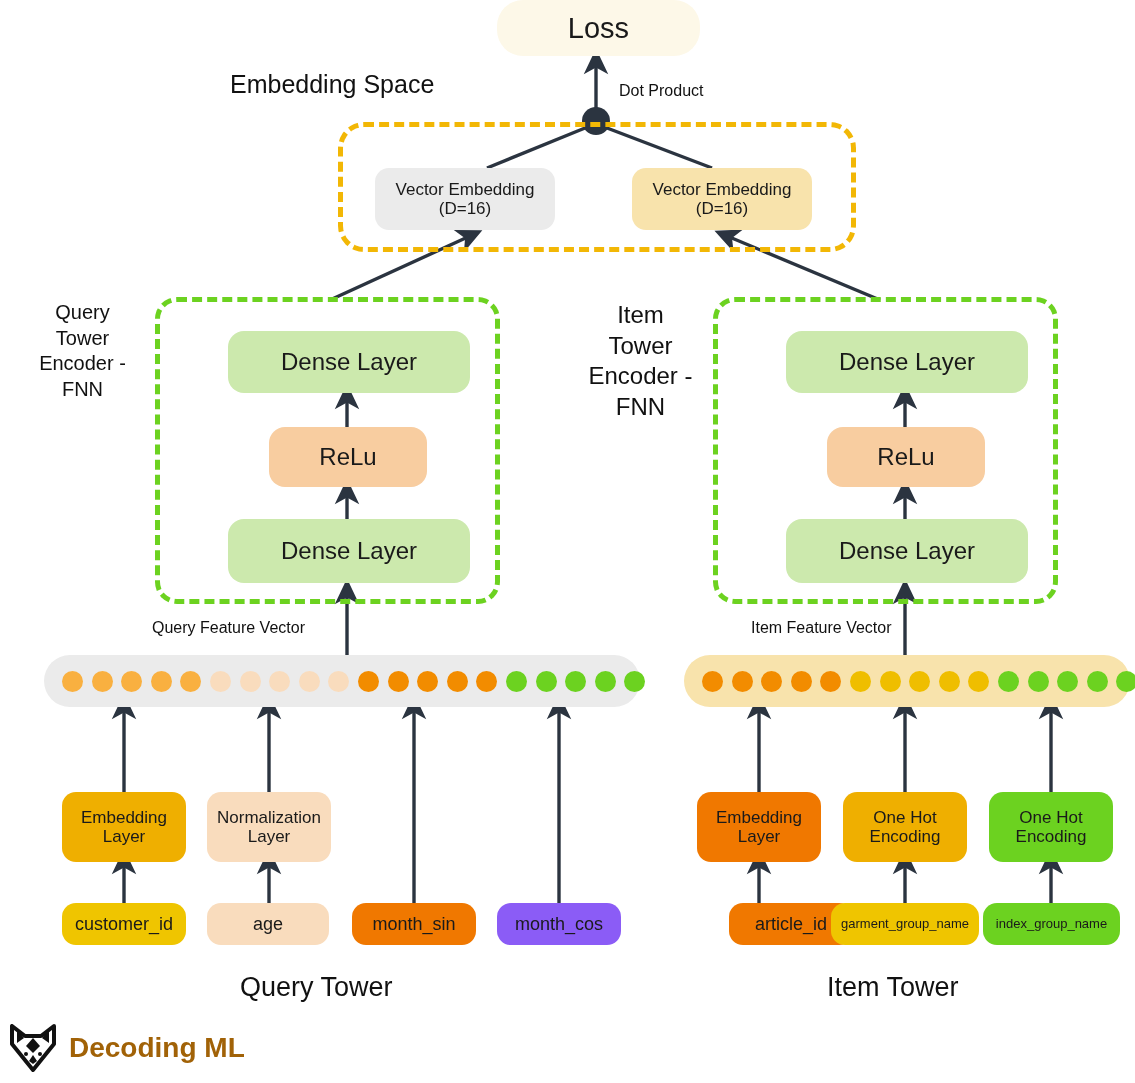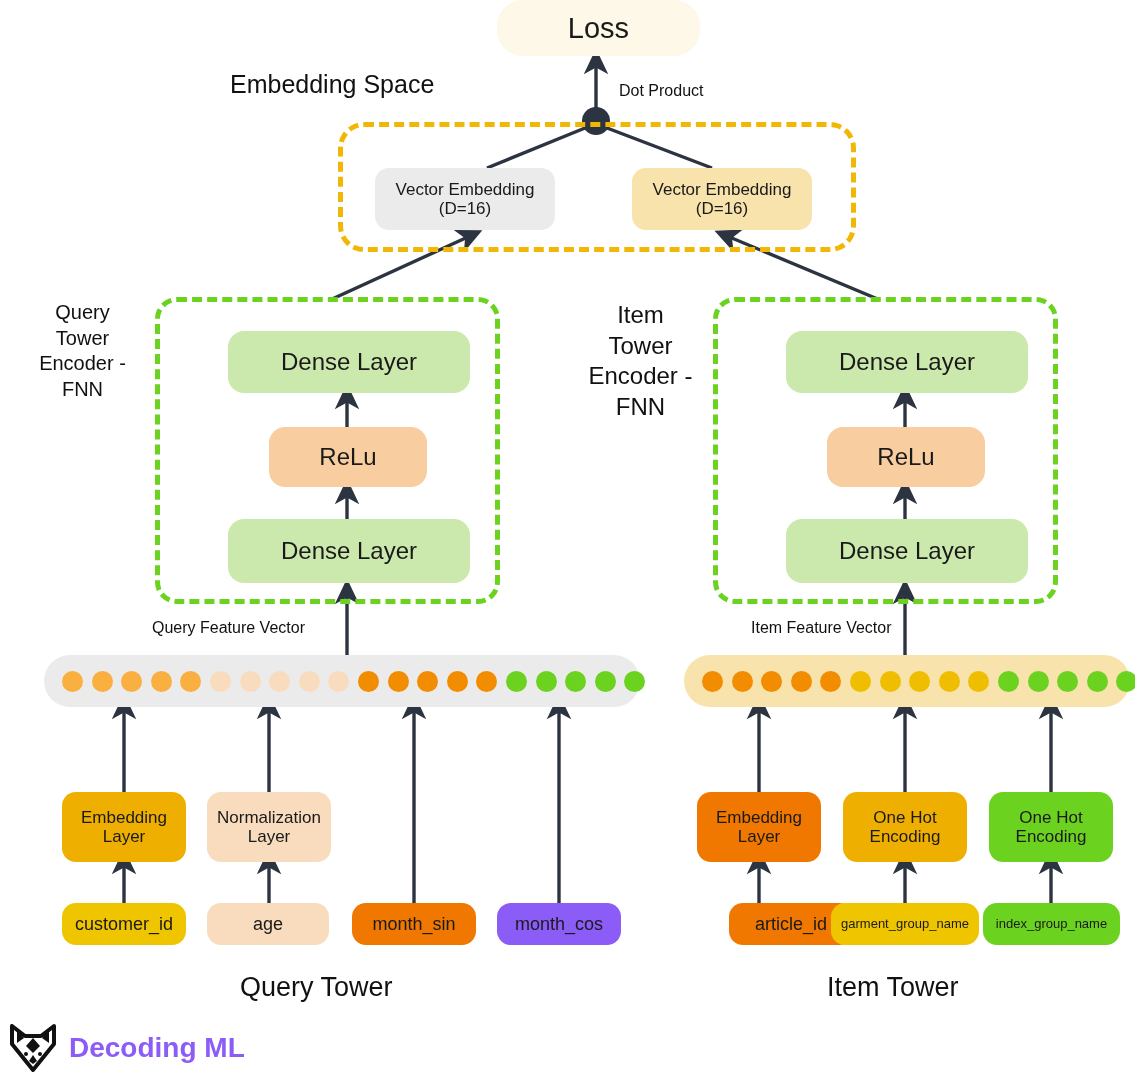--- a/index.html
+++ b/index.html
@@ -178,16 +178,16 @@
   <div class="abs" style="left:8px;top:1024px;display:flex;align-items:center;gap:11px;">
     <svg width="50" height="48" viewBox="0 0 50 48">
       <path d="M4 2 L4 20 L25 46 L46 20 L46 2 L33 12 L17 12 Z" fill="none" stroke="#111" stroke-width="4" stroke-linejoin="round"></path>
       <path d="M9 5 L9 19 L16 14 Z" fill="#111"></path>
       <path d="M41 5 L41 19 L34 14 Z" fill="#111"></path>
       <path d="M25 14 L18 22 L25 29 L32 22 Z" fill="#111"></path>
       <circle cx="18" cy="30" r="2" fill="#111"></circle>
       <circle cx="32" cy="30" r="2" fill="#111"></circle>
       <path d="M25 31 L21 37 L25 40 L29 37 Z" fill="#111"></path>
     </svg>
-    <span style="font-size:28px;font-weight:bold;color:#8b5cf6;">Decoding ML</span>
+    <span style="font-size:28px;font-weight:bold;color:#a16207;">Decoding ML</span>
   </div>
 
 </div>
 
 </body></html>

